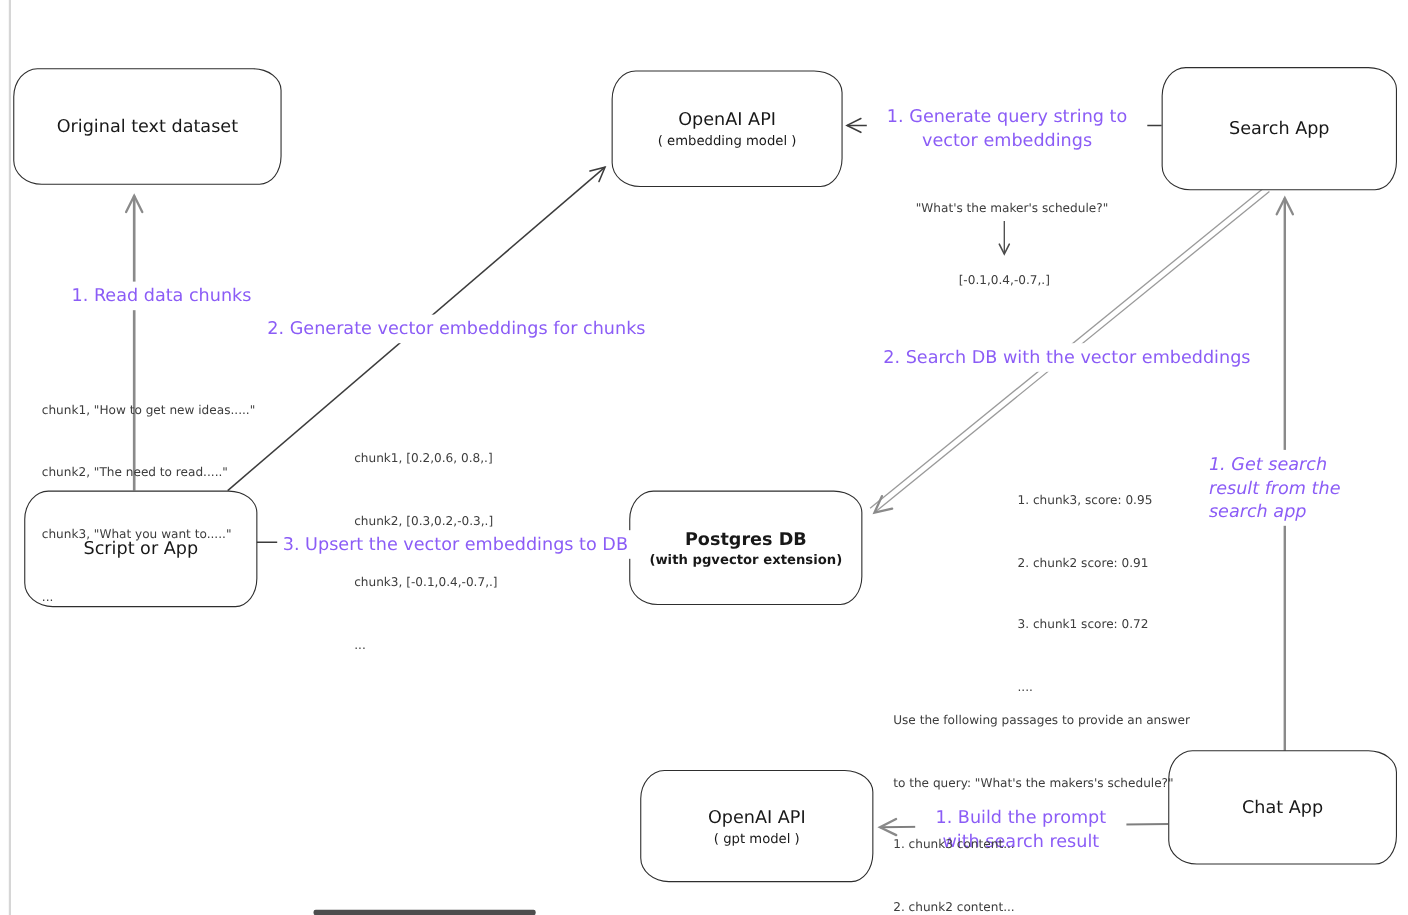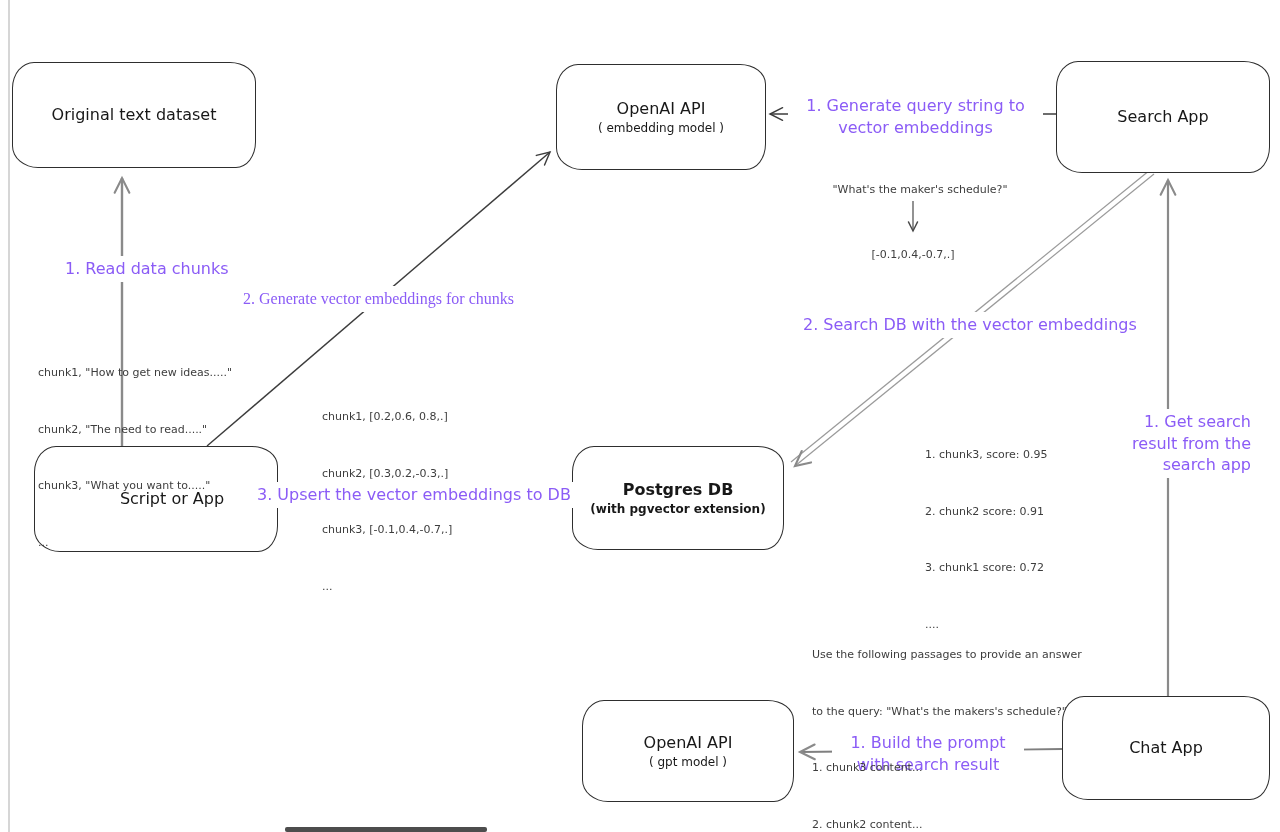--- a/index.html
+++ b/index.html
@@ -73,49 +73,49 @@
 
   <div class="node" style="left:556px;top:64px;width:208px;height:104px;">
     <div class="t1">OpenAI API</div>
     <div class="t2">( embedding model )</div>
   </div>
 
   <div class="node" style="left:1056px;top:61px;width:212px;height:110px;">
     <div class="t1">Search App</div>
   </div>
 
-  <div class="node" style="left:34px;top:446px;width:210px;height:104px;padding-left:32px;">
+  <div class="node" style="left:22px;top:446px;width:210px;height:104px;">
     <div class="t1">Script or App</div>
   </div>
 
   <div class="node" style="left:572px;top:446px;width:210px;height:102px;font-weight:bold;">
     <div class="t1">Postgres DB</div>
     <div class="t2">(with pgvector extension)</div>
   </div>
 
   <div class="node" style="left:582px;top:700px;width:210px;height:100px;">
     <div class="t1">OpenAI API</div>
     <div class="t2">( gpt model )</div>
   </div>
 
-  <div class="node" style="left:1062px;top:696px;width:206px;height:102px;">
+  <div class="node" style="left:1062px;top:682px;width:206px;height:102px;">
     <div class="t1">Chat App</div>
   </div>
 
   <div class="edge-label" style="left:48px;top:256px;margin-left:12px;">1. Read data chunks</div>
 
-  <div class="edge-label" style="left:238px;top:286px;font-family:Liberation Serif, serif;">2. Generate vector embeddings for chunks</div>
+  <div class="edge-label" style="left:238px;top:286px;">2. Generate vector embeddings for chunks</div>
 
   <div class="edge-label" style="left:252px;top:482px;">3. Upsert the vector embeddings  to DB</div>
 
   <div class="edge-label wrap" style="left:788px;top:93px;width:245px;text-align:center;">1. Generate query string to vector embeddings</div>
 
   <div class="edge-label" style="left:798px;top:312px;text-align:right;">2. Search DB with the vector embeddings</div>
 
-  <div class="edge-label wrap" style="left:1094px;top:409px;width:152px;text-align:right;">1. Get search result from the search app</div>
+  <div class="edge-label wrap" style="left:1094px;top:409px;width:152px;text-align:left;font-style:italic;">1. Get search result from the search app</div>
 
   <div class="edge-label wrap" style="left:832px;top:730px;width:182px;text-align:center;">1. Build the prompt with search result</div>
 
   <div class="annot" style="left:38px;top:326px;">
     <div>chunk1, "How to get new ideas....."</div>
     <div>chunk2, "The need to read....."</div>
     <div>chunk3, "What you want to....."</div>
     <div>...</div>
   </div>
 

